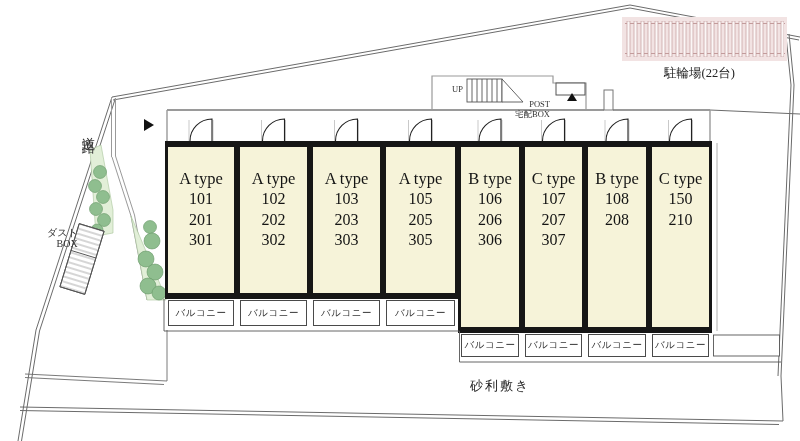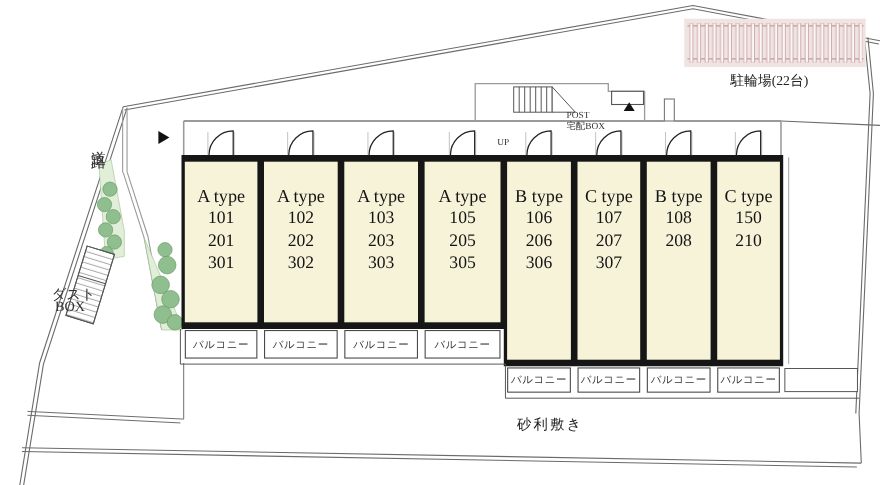--- a/index.html
+++ b/index.html
@@ -1,35 +1,35 @@
 <!DOCTYPE html>
 <html><head>
 <meta charset="utf-8">
 <style>
   html,body{margin:0;padding:0;background:#fff;}
   .plan{
     position:relative;width:800px;height:441px;background:#ffffff;overflow:hidden;
     font-family:"Liberation Serif","DejaVu Serif",serif;
   }
   .plan svg{position:absolute;left:0;top:0;}
-  .lbl{position:absolute;color:#222;white-space:nowrap;}
+  .lbl{position:absolute;color:#222;white-space:nowrap;text-align:right;}
   .unit{
     position:absolute;background:#f6f3d9;display:flex;flex-direction:column;align-items:center;
     padding-top:21px;box-sizing:border-box;color:#141414;text-align:center;
   }
   .unit .utype{font-size:16.5px;line-height:21px;}
   .unit .room{font-size:16px;line-height:20.5px;}
   .balcony{
     position:absolute;background:#ffffff;border:1px solid #4a4a4a;box-sizing:border-box;
     display:flex;align-items:center;justify-content:center;
     font-size:9.5px;color:#333;letter-spacing:0.5px;
   }
   .road-label{writing-mode:vertical-rl;font-size:14px;letter-spacing:3px;color:#333;}
   .small{font-size:8.5px;color:#333;line-height:9.5px;}
-  .dust{font-size:13px;color:#333;line-height:11px;margin-top:35px;}
+  .dust{font-size:10px;color:#333;line-height:11px;}
   .bike-label{font-size:12.5px;color:#222;}
   .gravel-label{font-size:13px;letter-spacing:2px;color:#222;}
 </style>
 </head>
 <body>
 
 <div class="plan">
 
   <svg width="800" height="441" viewBox="0 0 800 441">
     <defs>
@@ -167,21 +167,21 @@
 
   <div class="lbl road-label" style="left:79px;top:126px;">道路</div>
 
   <div class="lbl dust" style="left:47px;top:227px;">
     <span style="display:block;">ダスト</span>
     <span style="display:block;padding-left:3px;">BOX</span>
   </div>
 
   <div class="lbl bike-label" style="left:664px;top:65px;">駐輪場(22台)</div>
 
-  <div class="lbl small" style="left:452px;top:85px;margin-top:40px;">UP</div>
+  <div class="lbl small" style="left:452px;top:85px;">UP</div>
 
   <div class="lbl small" style="left:515px;top:100px;">
     <span style="display:block;">POST</span>
     <span style="display:block;">宅配BOX</span>
   </div>
 
   <div class="lbl gravel-label" style="left:470px;top:377px;font-family:Liberation Serif, serif;">砂利敷き</div>
 
   <div class="unit" style="left:168px;top:147px;width:66px;height:146px;">
     <span class="utype">A type</span>

